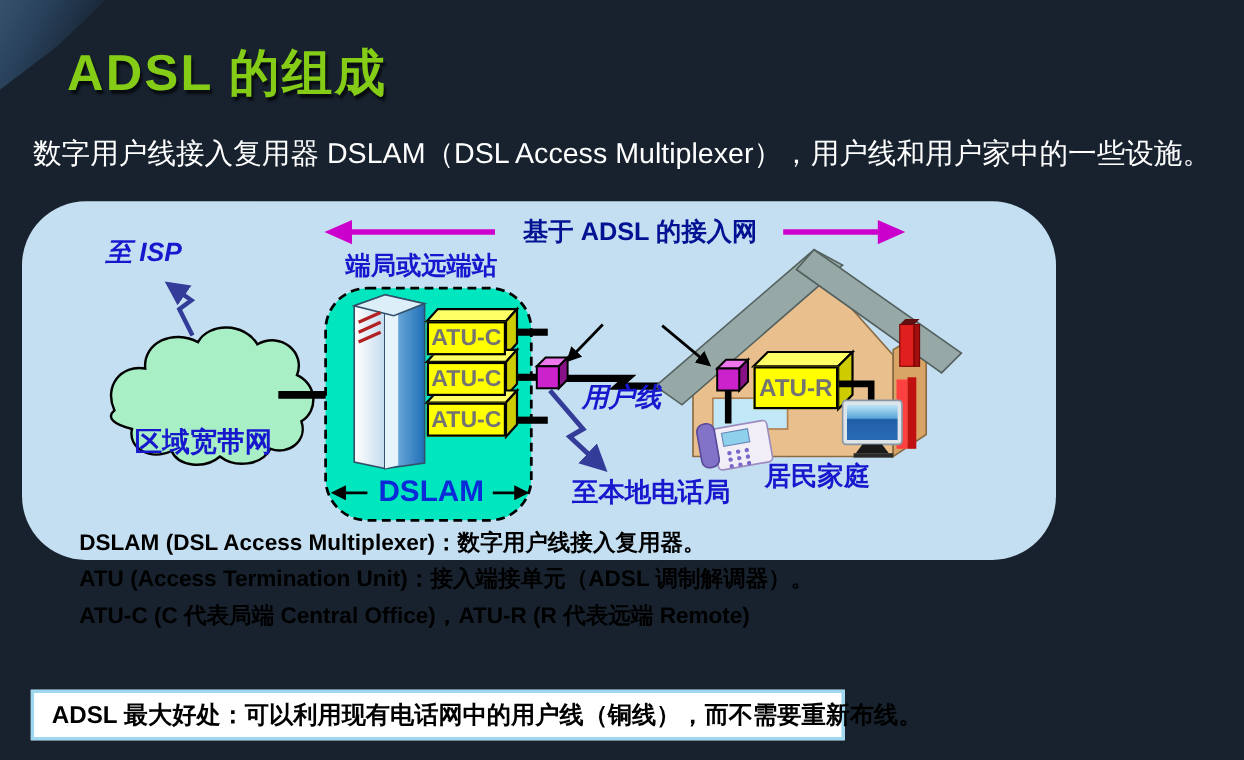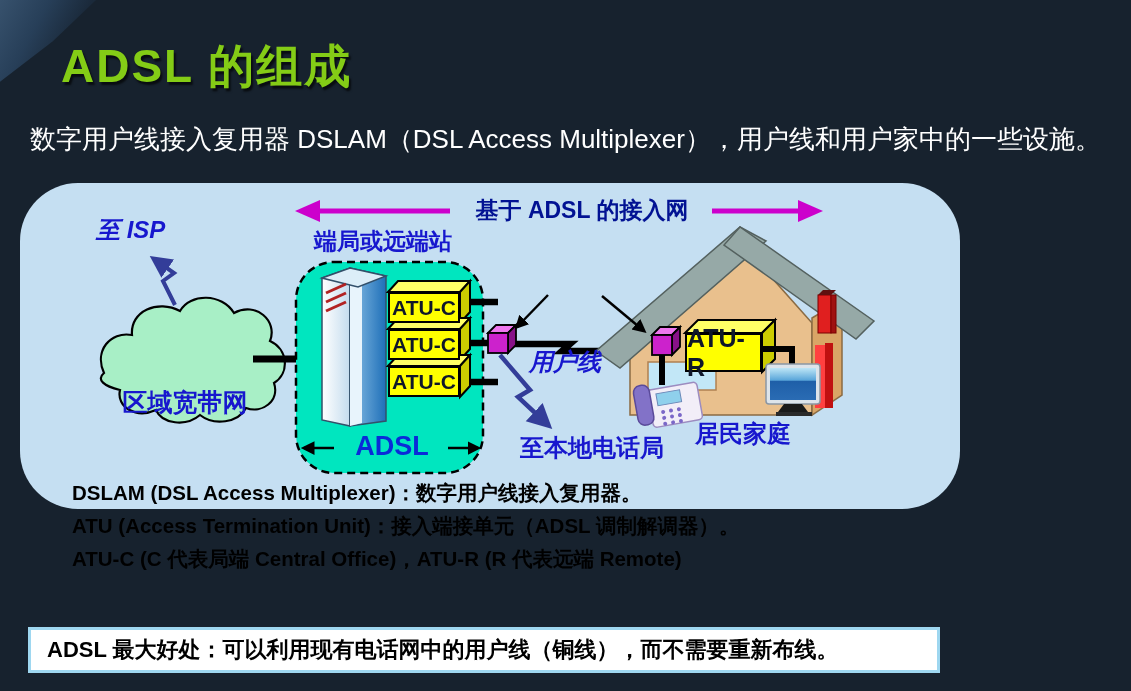--- a/index.html
+++ b/index.html
@@ -39,32 +39,32 @@
   .lbl-co{left:288px; top:46px; width:150px; font-size:23px;}
   .lbl-splitter{left:496px; top:56px; width:115px; font-size:23px; line-height:1.1;}
   .lbl-userline{left:500px; top:166px; width:90px; font-size:24px;font-style:italic;}
   .lbl-exchange{left:500px; top:252px; font-size:24px;}
   .lbl-dslam{left:322px; top:249px; width:100px; font-size:27px; color:#0a2bd8;}
   .lbl-home{left:668px; top:238px; width:110px; font-size:24px;}
   .atu-face{
     position:absolute; box-sizing:border-box;
     background:#ffff00; border:2px solid #000;
     display:flex; align-items:center; justify-content:center;
-    font-weight:bold; color:#0f172a;
+    font-weight:bold; color:#737373;
   }
   .atu-c{left:368px; width:72px; height:31px; font-size:21px;}
   .atu-c.b1{top:109px;} .atu-c.b2{top:146px;} .atu-c.b3{top:183px;}
-  .atu-r{left:665px; top:150px; width:77px; height:39px; font-size:25px;}
+  .atu-r{left:665px; top:150px; width:77px; height:39px; font-size:22px;}
   .defs{
     position:absolute; left:52px; top:296px; width:880px;
     font-size:20.5px; font-weight:bold; color:#000;
   }
   .defs p{margin:0 0 5px 0; white-space:nowrap;}
   .footer-bar{
-    position:absolute; left:28px; top:627px; width:912px; height:46px;
+    position:absolute; left:28px; top:627px; width:740px; height:46px;
     box-sizing:border-box; background:#ffffff; border:3px solid #9ed7f0;
     font-size:22px; font-weight:bold; color:#000;
     display:flex; align-items:center; padding-left:16px; white-space:nowrap;
   }
 </style>
 </head>
 <body>
 
 <div class="slide">
 
@@ -221,21 +221,21 @@
         <rect x="756" y="229" width="36" height="4" fill="#2a2a2a"></rect>
       </g>
     </svg>
 
     <div class="plabel lbl-top-arrow">基于 ADSL 的接入网</div>
     <div class="plabel lbl-isp">至 ISP</div>
     <div class="plabel lbl-cloud">区域宽带网</div>
     <div class="plabel lbl-co">端局或远端站</div>
     <div class="plabel lbl-userline">用户线</div>
     <div class="plabel lbl-exchange">至本地电话局</div>
-    <div class="plabel lbl-dslam">ADSL</div>
+    <div class="plabel lbl-dslam">DSLAM</div>
     <div class="plabel lbl-home">居民家庭</div>
 
     <div class="atu-face atu-c b1">ATU-C</div>
     <div class="atu-face atu-c b2">ATU-C</div>
     <div class="atu-face atu-c b3">ATU-C</div>
     <div class="atu-face atu-r">ATU-R</div>
 
     <div class="defs">
       <p>DSLAM (DSL Access Multiplexer)：数字用户线接入复用器。</p>
       <p>ATU (Access Termination Unit)：接入端接单元（ADSL 调制解调器）。</p>

